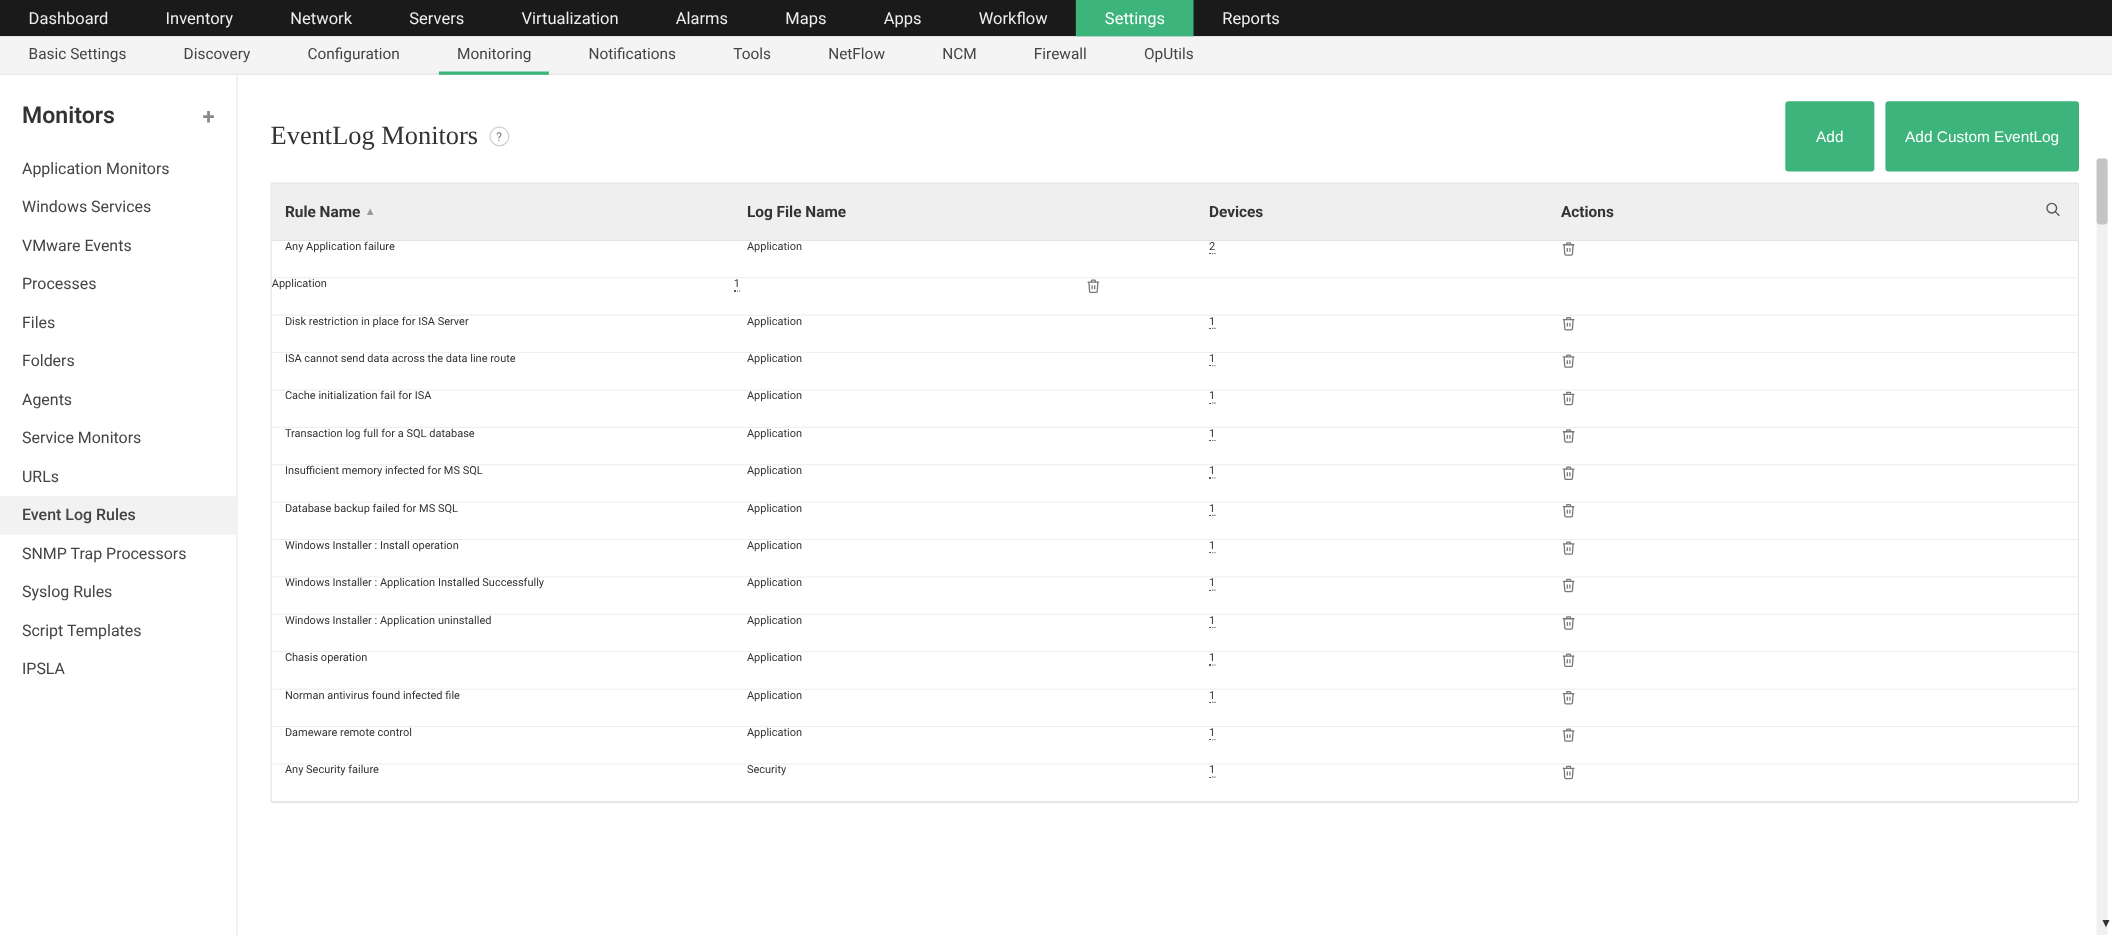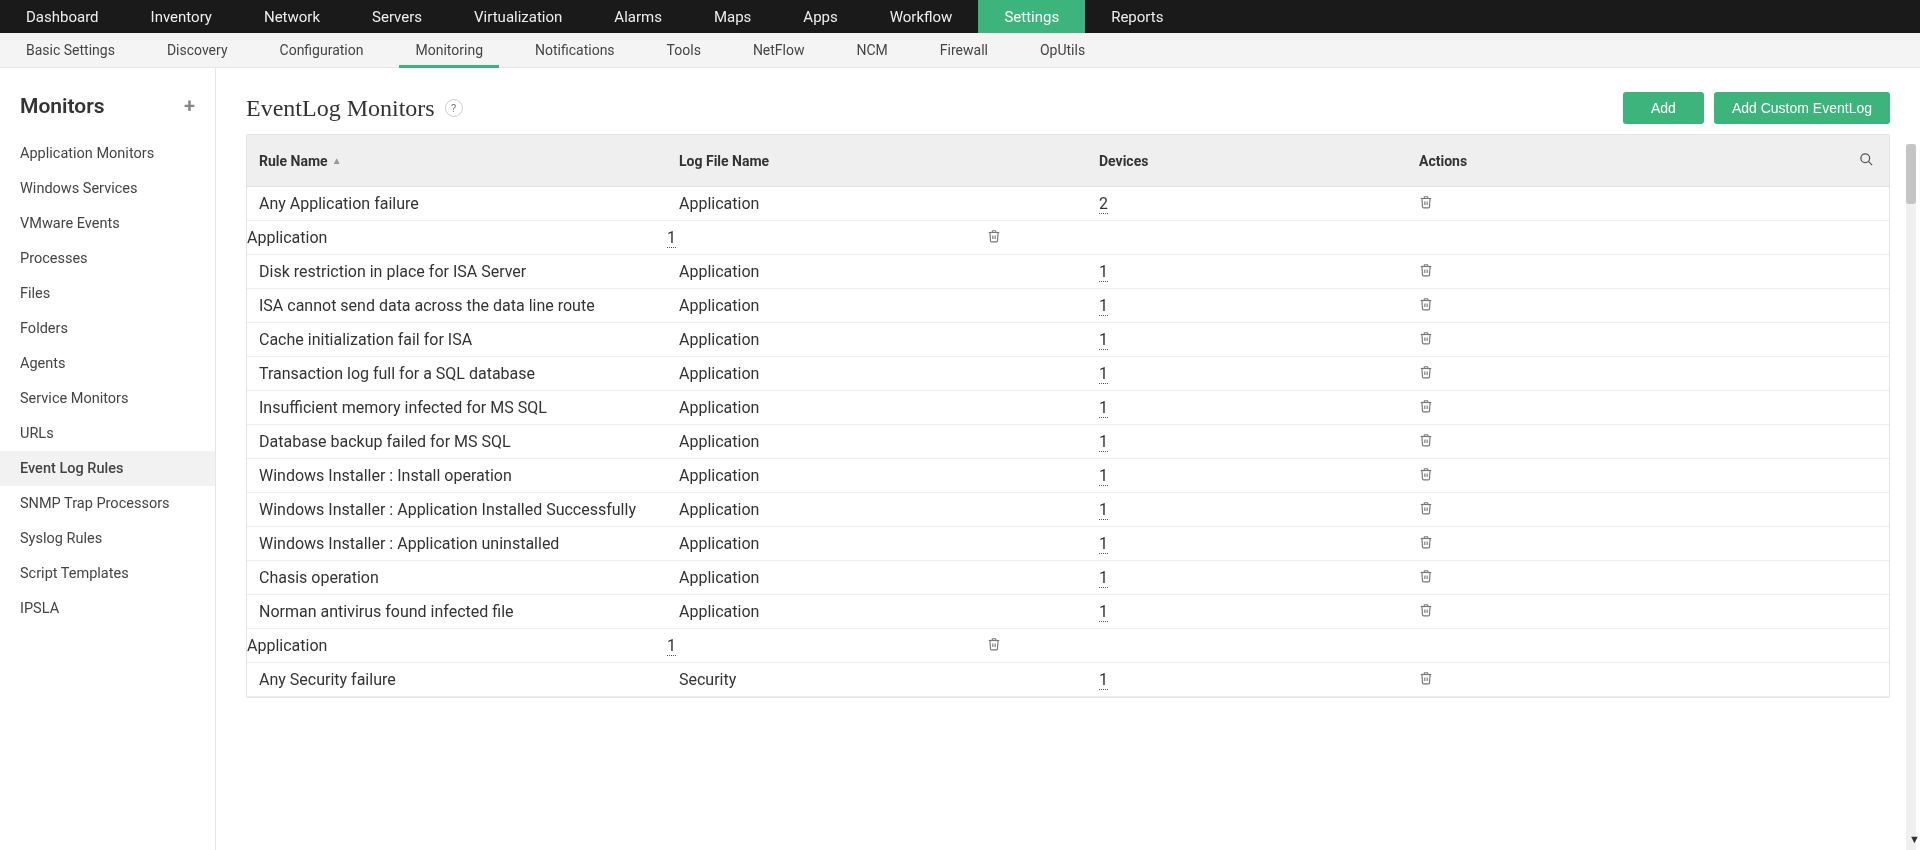--- a/index.html
+++ b/index.html
@@ -137,21 +137,21 @@
 .btn-row { display: flex; gap: 10px; }
 .btn {
   background: #3db47b;
   color: #fff;
   border: none;
   border-radius: 3px;
   padding: 4px 28px;
   font-size: 14px;
   cursor: pointer;
 }
-.btn.secondary { padding: 8px 18px; }
+.btn.secondary { padding: 24px 18px; }
 
 .table-wrap {
   border: 1px solid #e2e2e2;
   border-radius: 2px;
   margin-top: 10px;
   overflow: hidden;
 }
 .thead {
   background: #efefef;
   display: flex;
@@ -170,24 +170,24 @@
 
 .sort-icon {
   font-size: 10px;
   color: #999;
   line-height: 1;
 }
 
 .tbody { }
 .trow {
   display: flex;
-  align-items: center;
+  align-items: flex-start;
   height: 34px;
   border-bottom: 1px solid #eee;
-  font-size: 16px;
+  font-size: 10px;
   color: #333;
 }
 .trow .col-rule { padding-left: 12px; }
 .trow .col-dev a {
   color: #333;
   text-decoration: none;
   border-bottom: 1px dotted #555;
   cursor: pointer;
 }
 .trash {
@@ -469,20 +469,21 @@
             <div class="col-act"><span class="trash"><svg viewBox="0 0 24 24" fill="none" stroke="currentColor" stroke-width="2">
                   <polyline points="3 6 5 6 21 6"></polyline>
                   <path d="M19 6l-1 14a2 2 0 0 1-2 2H8a2 2 0 0 1-2-2L5 6"></path>
                   <path d="M10 11v6"></path>
                   <path d="M14 11v6"></path>
                   <path d="M9 6V4a1 1 0 0 1 1-1h4a1 1 0 0 1 1 1v2"></path>
                 </svg></span></div>
             <div class="col-search"></div>
           </div>
           <div class="trow">
+            <div class="col-rule">Dameware remote control</div>
             <div class="col-log">Application</div>
             <div class="col-dev"><a>1</a></div>
             <div class="col-act"><span class="trash"><svg viewBox="0 0 24 24" fill="none" stroke="currentColor" stroke-width="2">
                   <polyline points="3 6 5 6 21 6"></polyline>
                   <path d="M19 6l-1 14a2 2 0 0 1-2 2H8a2 2 0 0 1-2-2L5 6"></path>
                   <path d="M10 11v6"></path>
                   <path d="M14 11v6"></path>
                   <path d="M9 6V4a1 1 0 0 1 1-1h4a1 1 0 0 1 1 1v2"></path>
                 </svg></span></div>
             <div class="col-search"></div>

